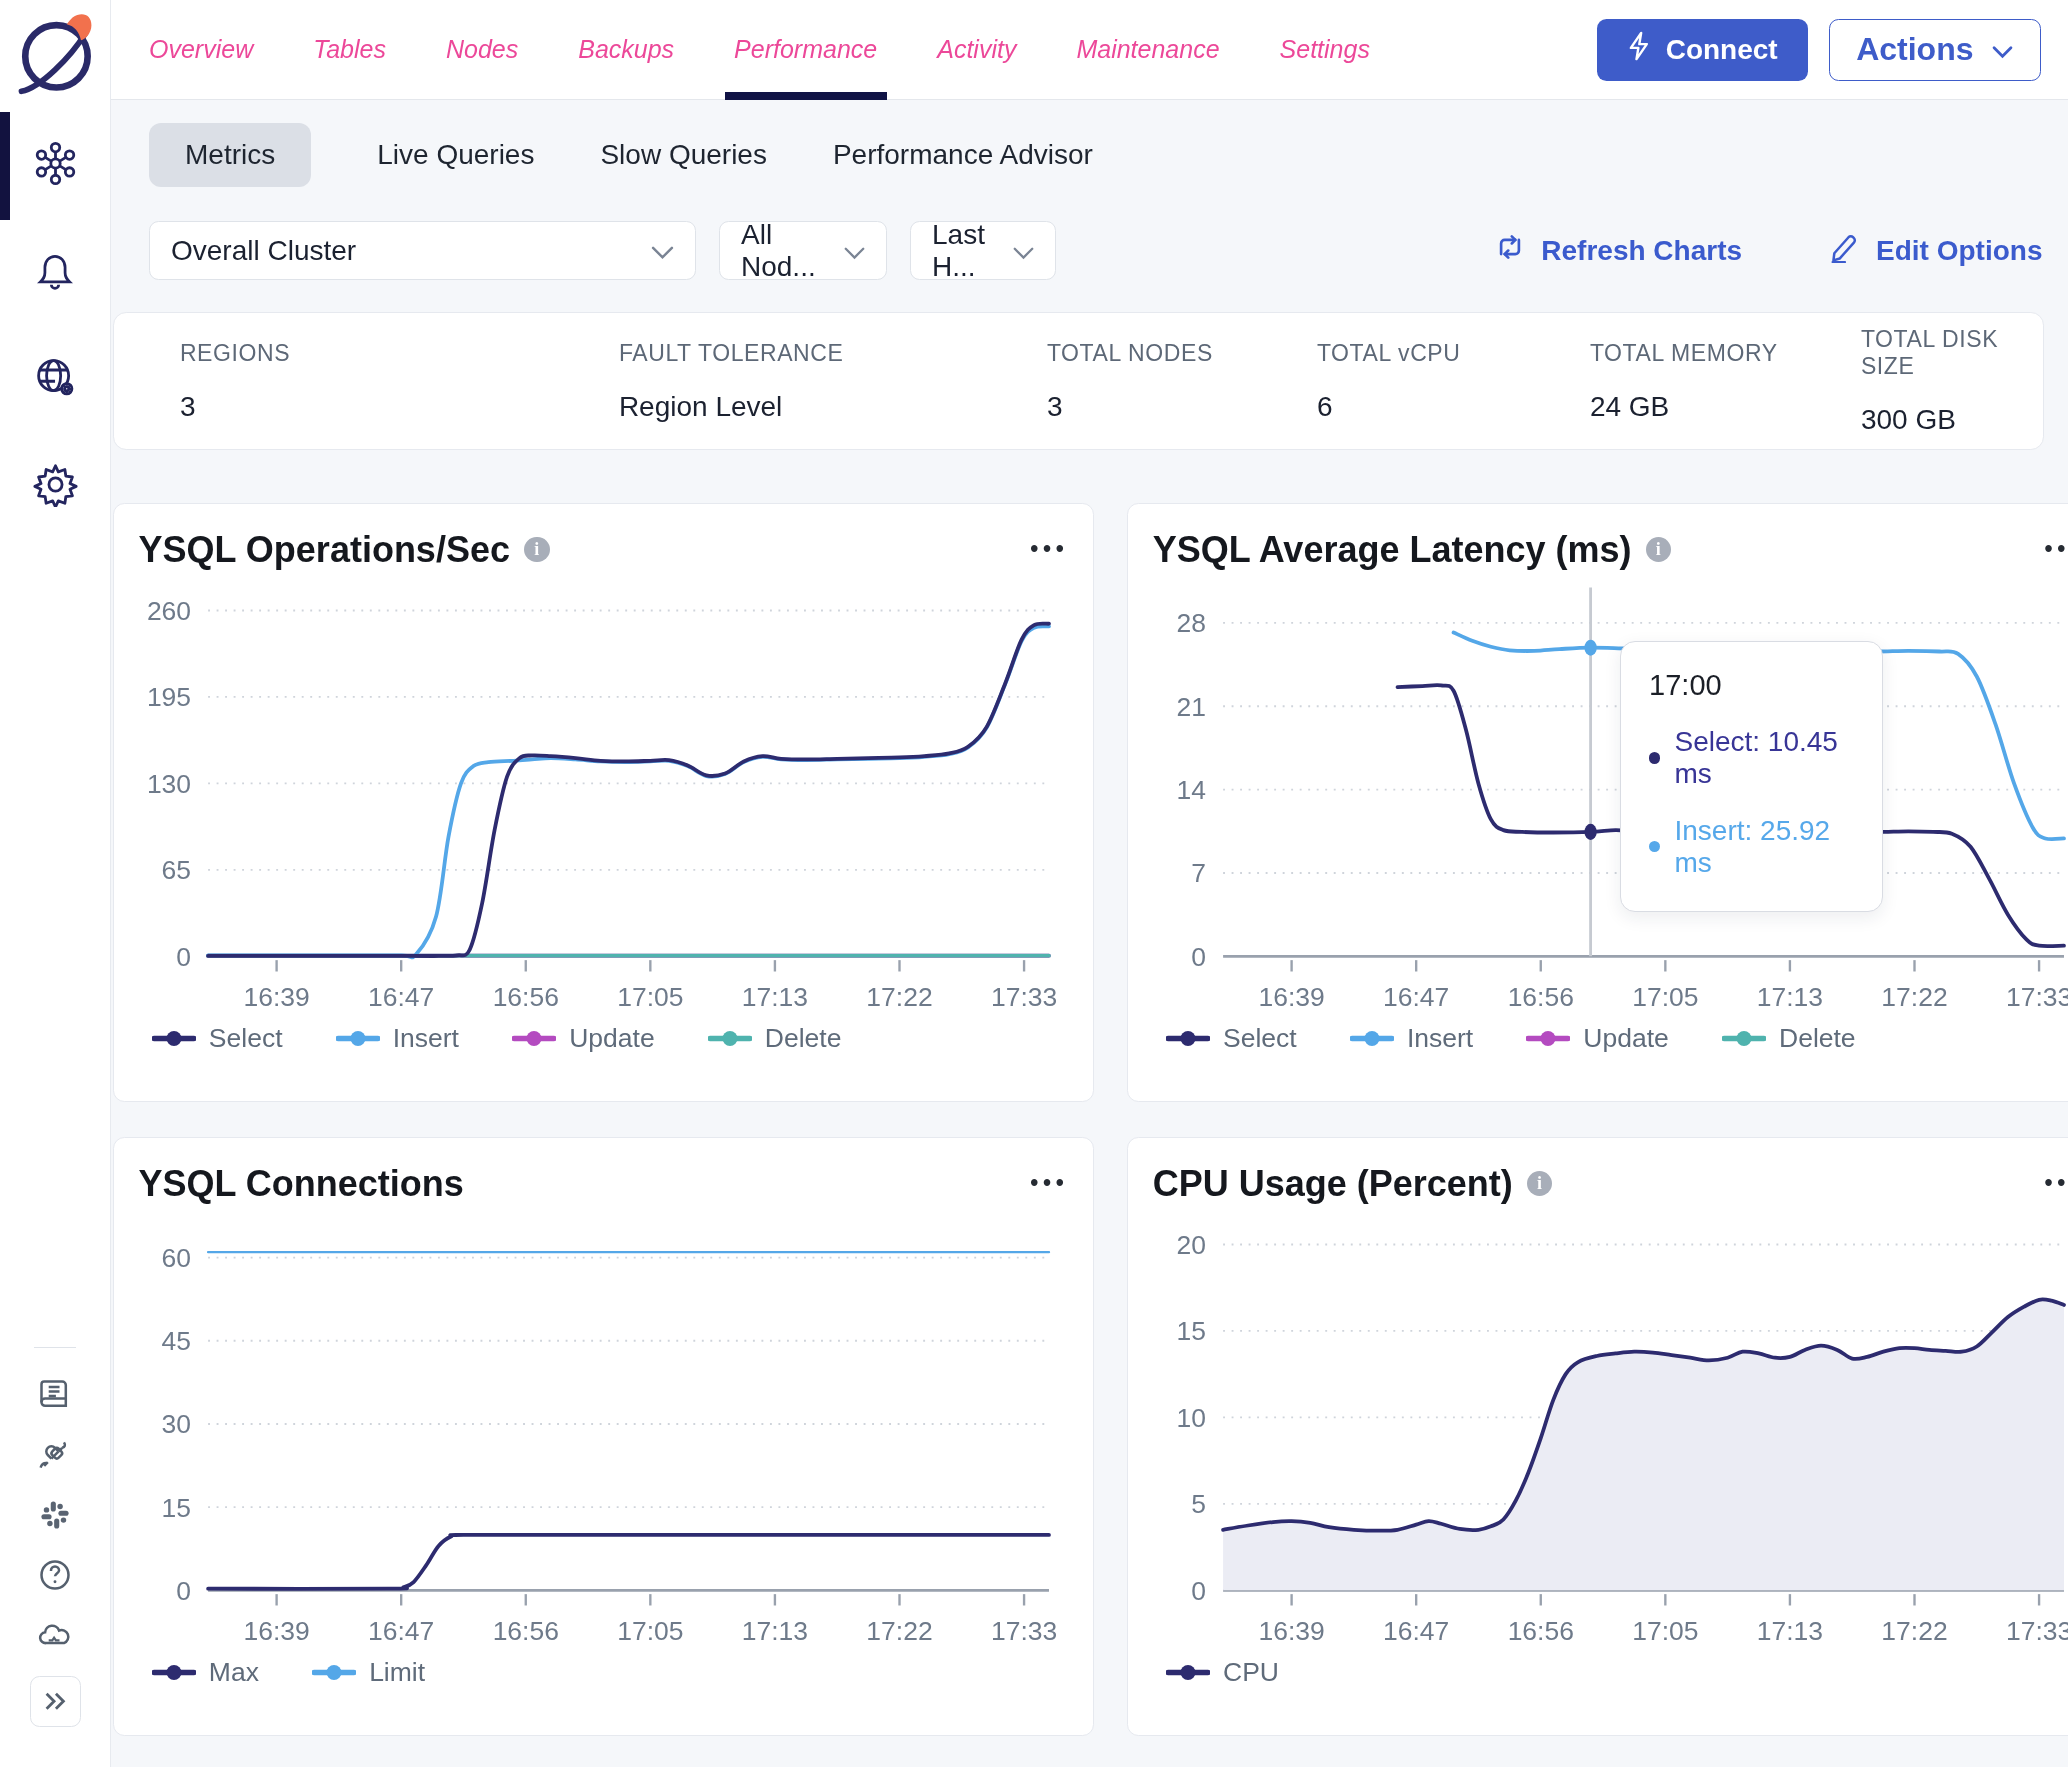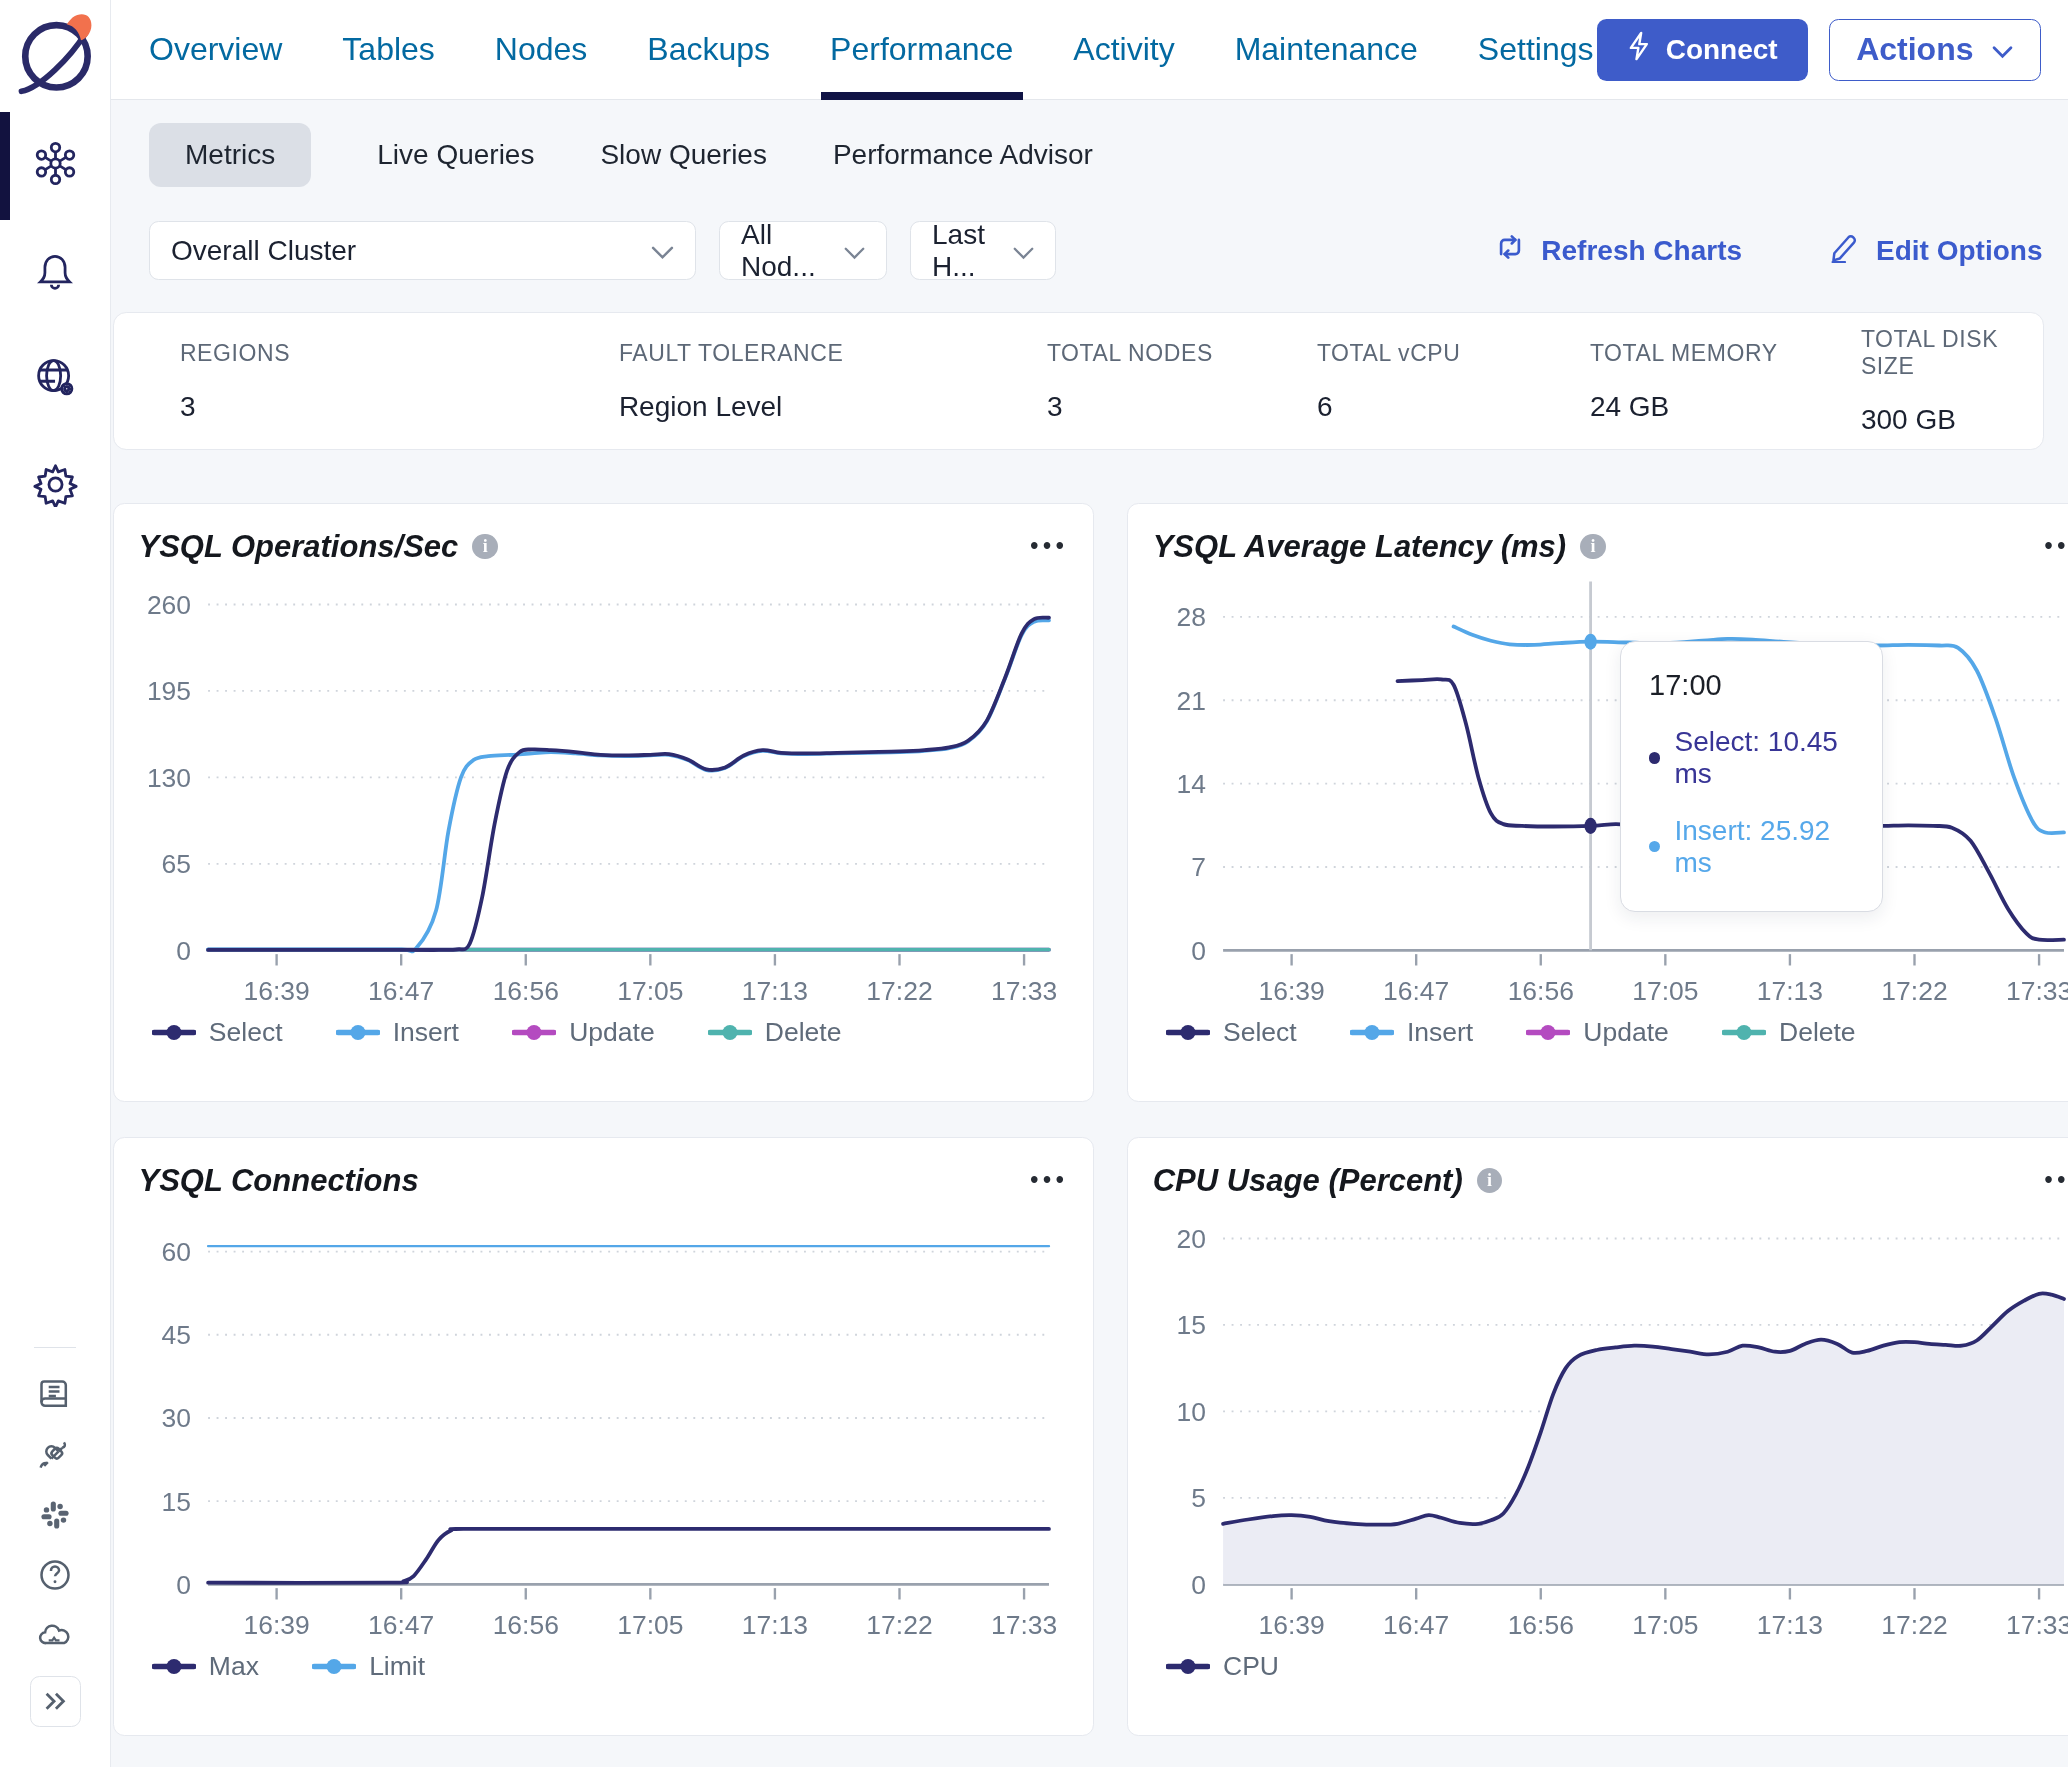--- a/index.html
+++ b/index.html
@@ -14,21 +14,21 @@
   .side-icon { width:45px; height:45px; display:flex; align-items:center; justify-content:center; cursor:pointer; }
   .side-bottom { margin-top:auto; display:flex; flex-direction:column; align-items:center; gap:22px; padding-bottom:40px; }
   .side-divider { width:42px; border-top:0.9px solid #dfe3e9; margin-bottom:5.7px; }
   .side-bottom .side-icon { width:38px; height:38px; }
   .expand-btn { width:51px; height:51px; border:0.9px solid #dfe3e9; border-radius:9.5px; display:flex; align-items:center; justify-content:center; background:#fff; cursor:pointer; }
 
   
   .main { margin-left:111px; }
   .topnav { height:100px; background:#fff; border-bottom:0.9px solid #e4e7ec; display:flex; align-items:center; padding:0 28px 0 38px; }
   .tabs { display:flex; height:100%; align-items:center; gap:60px; }
-  .tab { font-size:32px; color:#0369a1; height:100%; display:flex; align-items:center; position:relative; cursor:pointer; white-space:nowrap; }
+  .tab { font-size:25px; color:#ec4899; height:100%; display:flex; align-items:center; position:relative; cursor:pointer; white-space:nowrap;font-style:italic; }
   .tab.active::after { content:""; position:absolute; left:-9.5px; right:-9.5px; bottom:-0.9px; height:7.6px; background:#101345; }
   .topnav-buttons { margin-left:auto; display:flex; gap:21px; align-items:center; }
   .btn-connect { display:flex; align-items:center; gap:14px; background:#3e5cc9; color:#fff; font-size:28px; font-weight:700; padding:0 30px; height:62px; border-radius:9.5px; border:none; cursor:pointer; font-family:inherit; }
   .btn-actions { display:flex; align-items:center; gap:17px; background:#fff; color:#3e5cc9; font-size:32px; font-weight:700; padding:0 26.5px; height:62px; border-radius:9.5px; border:1.9px solid #3e5cc9; cursor:pointer; font-family:inherit; }
 
   .subtabs { display:flex; align-items:center; gap:66px; margin:23px 0 0 38px; }
   .subtab { font-size:28px; color:#1e2530; padding:16px 0; cursor:pointer; white-space:nowrap; }
   .subtab.active { background:#dbdfe6; border-radius:12px; padding:16px 36px; }
 
   .filter-row { display:flex; align-items:center; margin:34px 26.5px 0 38px; }
@@ -42,21 +42,21 @@
   .stats-card { margin:32px 24.6px 0 1.9px; background:#fff; border:0.9px solid #e6e9ef; border-radius:13.2px; height:138px; display:flex; align-items:center; padding-left:66px; }
   .stat { display:flex; flex-direction:column; gap:24px; }
   .stat-label { font-size:23px; color:#5d6877; letter-spacing:0.6px; }
   .stat-value { font-size:28px; color:#1b2130; }
   .stat:nth-child(1){width:439px;} .stat:nth-child(2){width:392px;} .stat:nth-child(3){width:270px;margin-left:36px;}
   .stat:nth-child(4){width:273px;} .stat:nth-child(5){width:271px;} .stat:nth-child(6){flex:1;}
 
   .charts { margin:53px 24.6px 0 1.9px; display:grid; grid-template-columns:1fr 1fr; gap:35px 33px; }
   .chart-card { background:#fff; border:0.9px solid #e6e9ef; border-radius:11.4px; height:599px; padding:24.6px 24.6px 0; position:relative; }
   .chart-head { display:flex; align-items:center; gap:14px; }
-  .chart-title { font-size:31px; font-weight:700; color:#15181e; white-space:nowrap;font-style:italic; }
+  .chart-title { font-size:36px; font-weight:700; color:#15181e; white-space:nowrap; }
   .info-icon { width:25.6px; height:25.6px; border-radius:50%; background:#a8aeb9; color:#fff; font-size:18px; font-weight:700; display:flex; align-items:center; justify-content:center; font-family:"Liberation Serif", serif; cursor:pointer; }
   .menu-icon { margin-left:auto; font-size:23px; letter-spacing:4.7px; color:#262b33; font-weight:700; cursor:pointer; }
   .plot { margin-top:7.6px; }
   .plot svg { display:block; }
   .legend { display:flex; gap:53px; padding:7.6px 0 0 13.2px; list-style:none; }
   .legend-item { display:flex; align-items:center; gap:13.2px; font-size:26.5px; color:#5f6b7a; cursor:pointer; }
 
   .tooltip { position:absolute; left:492px; top:137px; width:263px; background:#fff; border:1.9px solid #d9dce3; border-radius:15px; padding:26.5px 28px 32px; box-shadow:0 5.7px 17px rgba(30,40,60,.08); z-index:3; }
   .tooltip-time { font-size:29px; color:#1b1f27; }
   .tooltip-row { display:flex; align-items:center; gap:14px; margin-top:24.6px; font-size:28px; }

